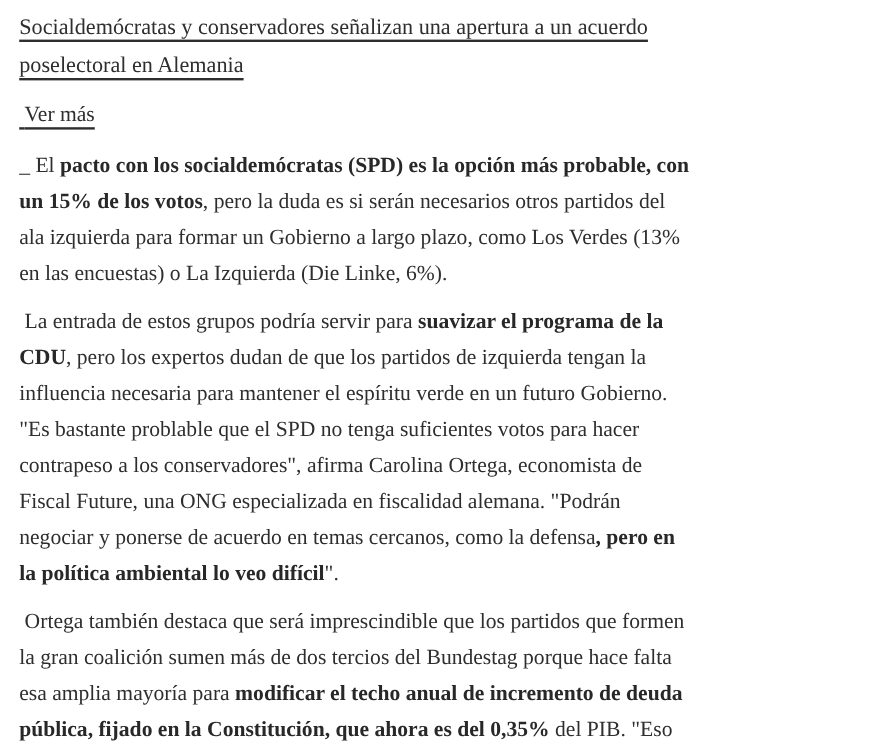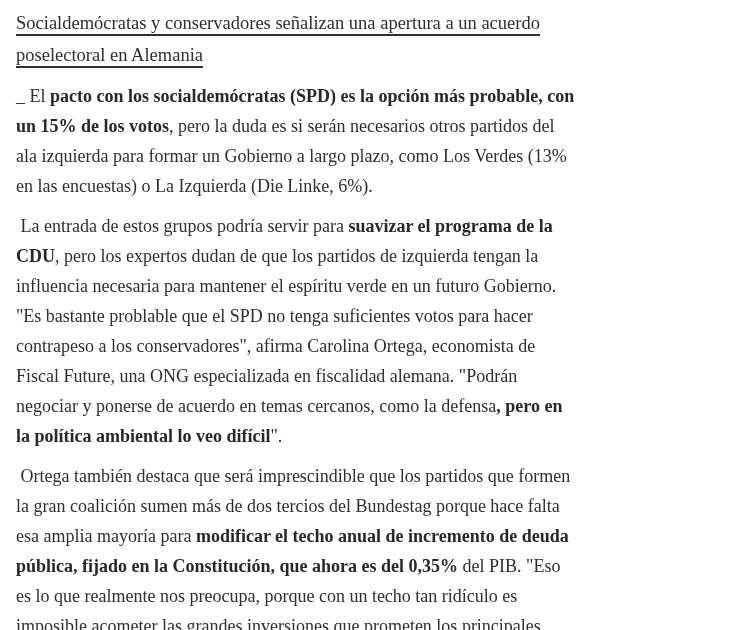--- a/index.html
+++ b/index.html
@@ -50,20 +50,21 @@
     color: #282828;
   }
 </style>
 </head>
 <body>
 
 <article class="article">
 
   <h2 class="headline"><a>Socialdemócratas y conservadores señalizan una apertura a un acuerdo poselectoral en Alemania</a></h2>
 
+  <p class="vermas"><a> Ver más</a></p>
 
   <p class="para"><span>_ El </span><span class="b">pacto con los socialdemócratas (SPD) es la opción más probable, con un 15% de los votos</span><span>, pero la duda es si serán necesarios otros partidos del ala izquierda para formar un Gobierno a largo plazo, como Los Verdes (13% en las encuestas) o La Izquierda (Die Linke, 6%).</span></p>
 
   <p class="para"><span> La entrada de estos grupos podría servir para </span><span class="b">suavizar el programa de la CDU</span><span>, pero los expertos dudan de que los partidos de izquierda tengan la influencia necesaria para mantener el espíritu verde en un futuro Gobierno. "Es bastante problable que el SPD no tenga suficientes votos para hacer contrapeso a los conservadores", afirma Carolina Ortega, economista de Fiscal Future, una ONG especializada en fiscalidad alemana. "Podrán negociar y ponerse de acuerdo en temas cercanos, como la defensa</span><span class="b">, pero en la política ambiental lo veo difícil</span><span>".</span></p>
 
   <p class="para"><span> Ortega también destaca que será imprescindible que los partidos que formen la gran coalición sumen más de dos tercios del Bundestag porque hace falta esa amplia mayoría para </span><span class="b">modificar el techo anual de incremento de deuda pública, fijado en la Constitución, que ahora es del 0,35%</span><span> del PIB. "Eso es lo que realmente nos preocupa, porque con un techo tan ridículo es imposible acometer las grandes inversiones que prometen los principales partidos", resume.</span></p>
 
 </article>
 
 </body></html>

